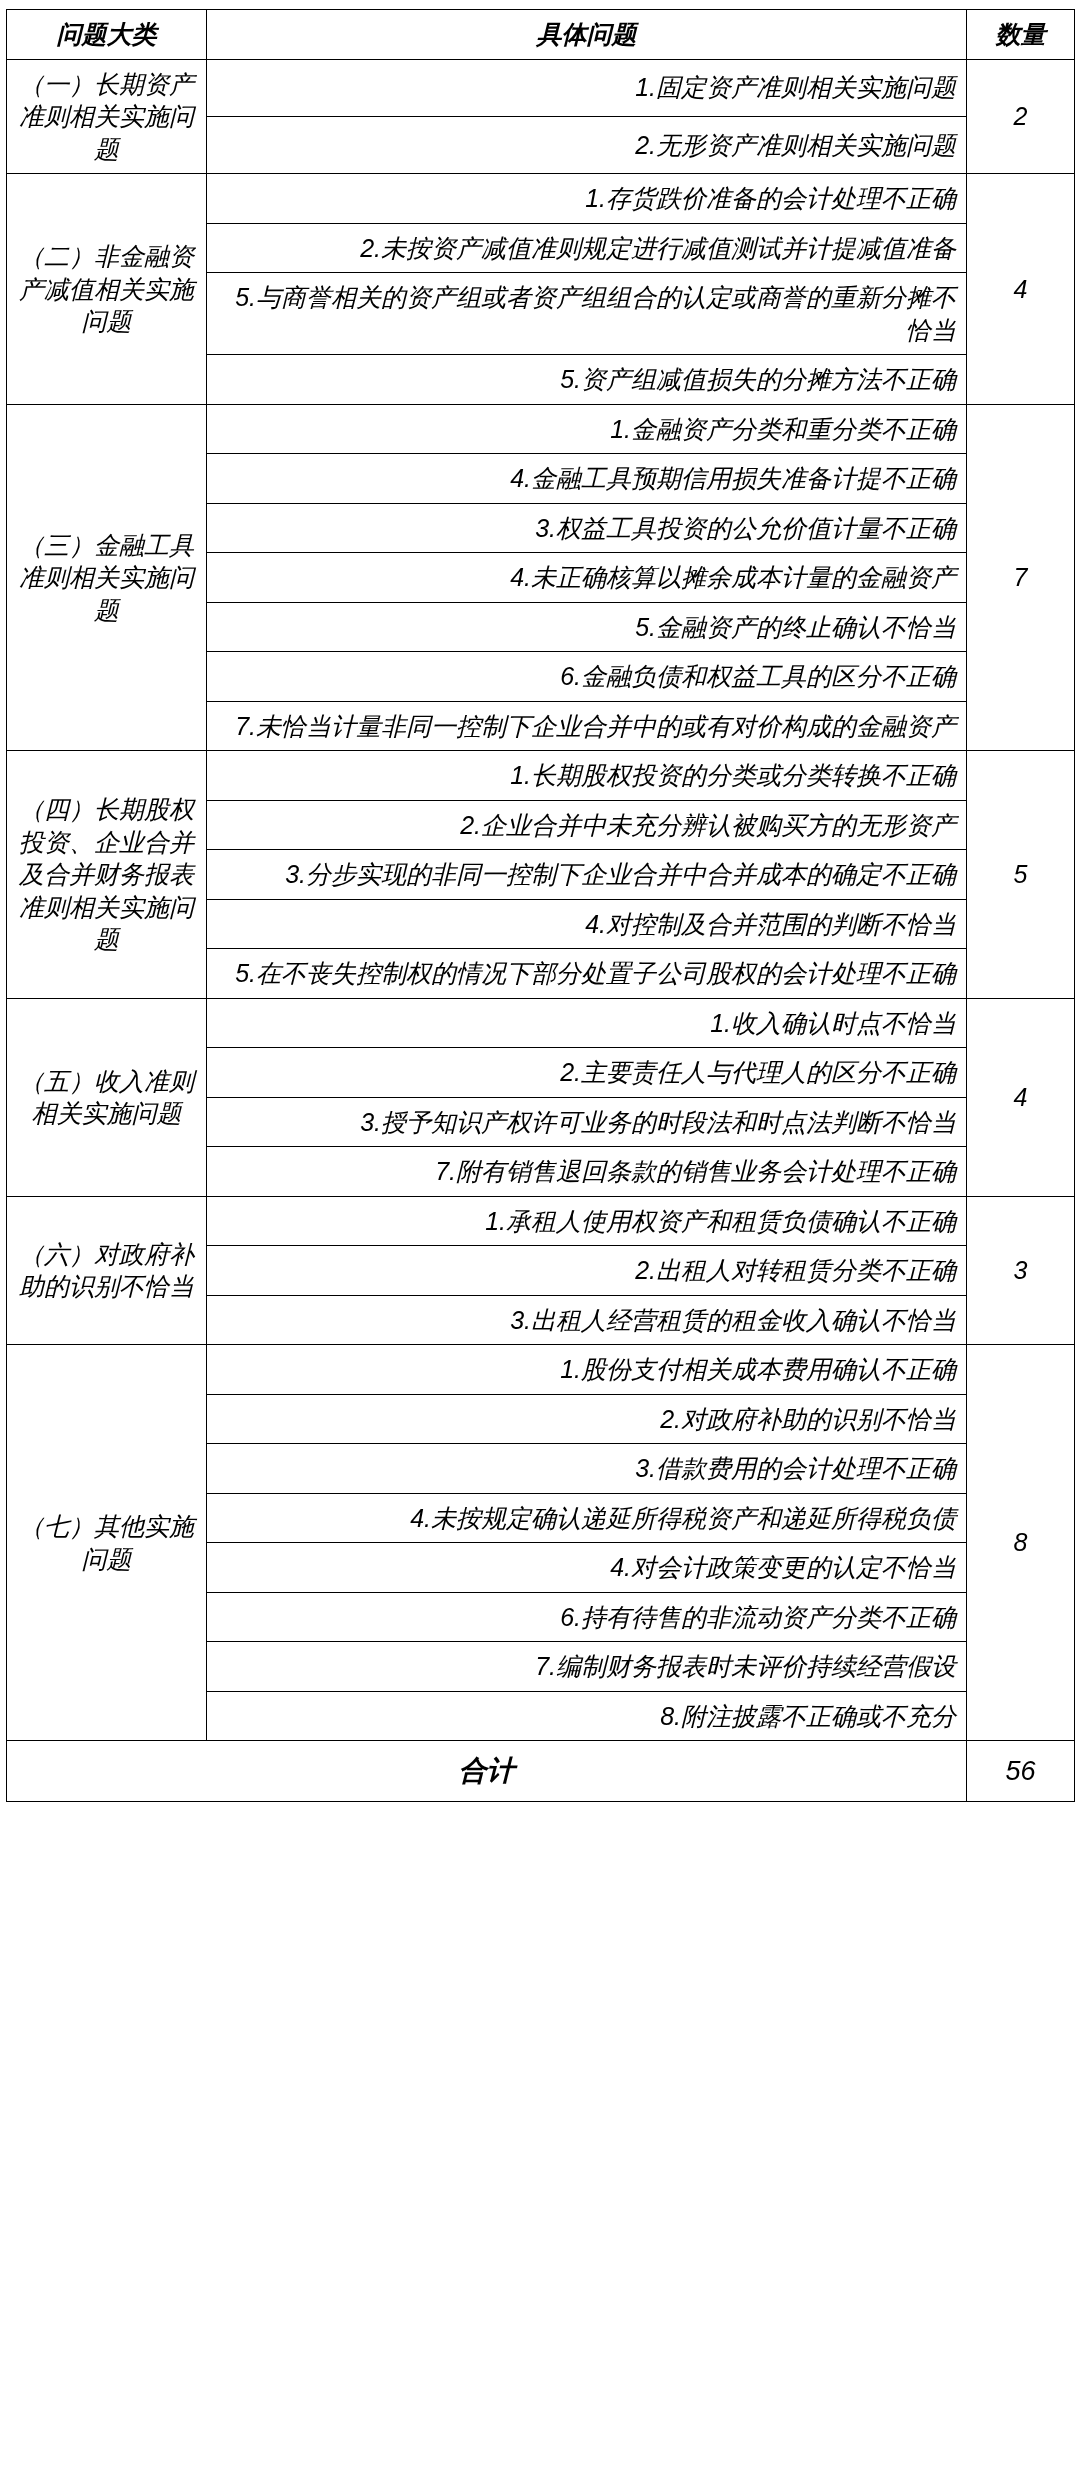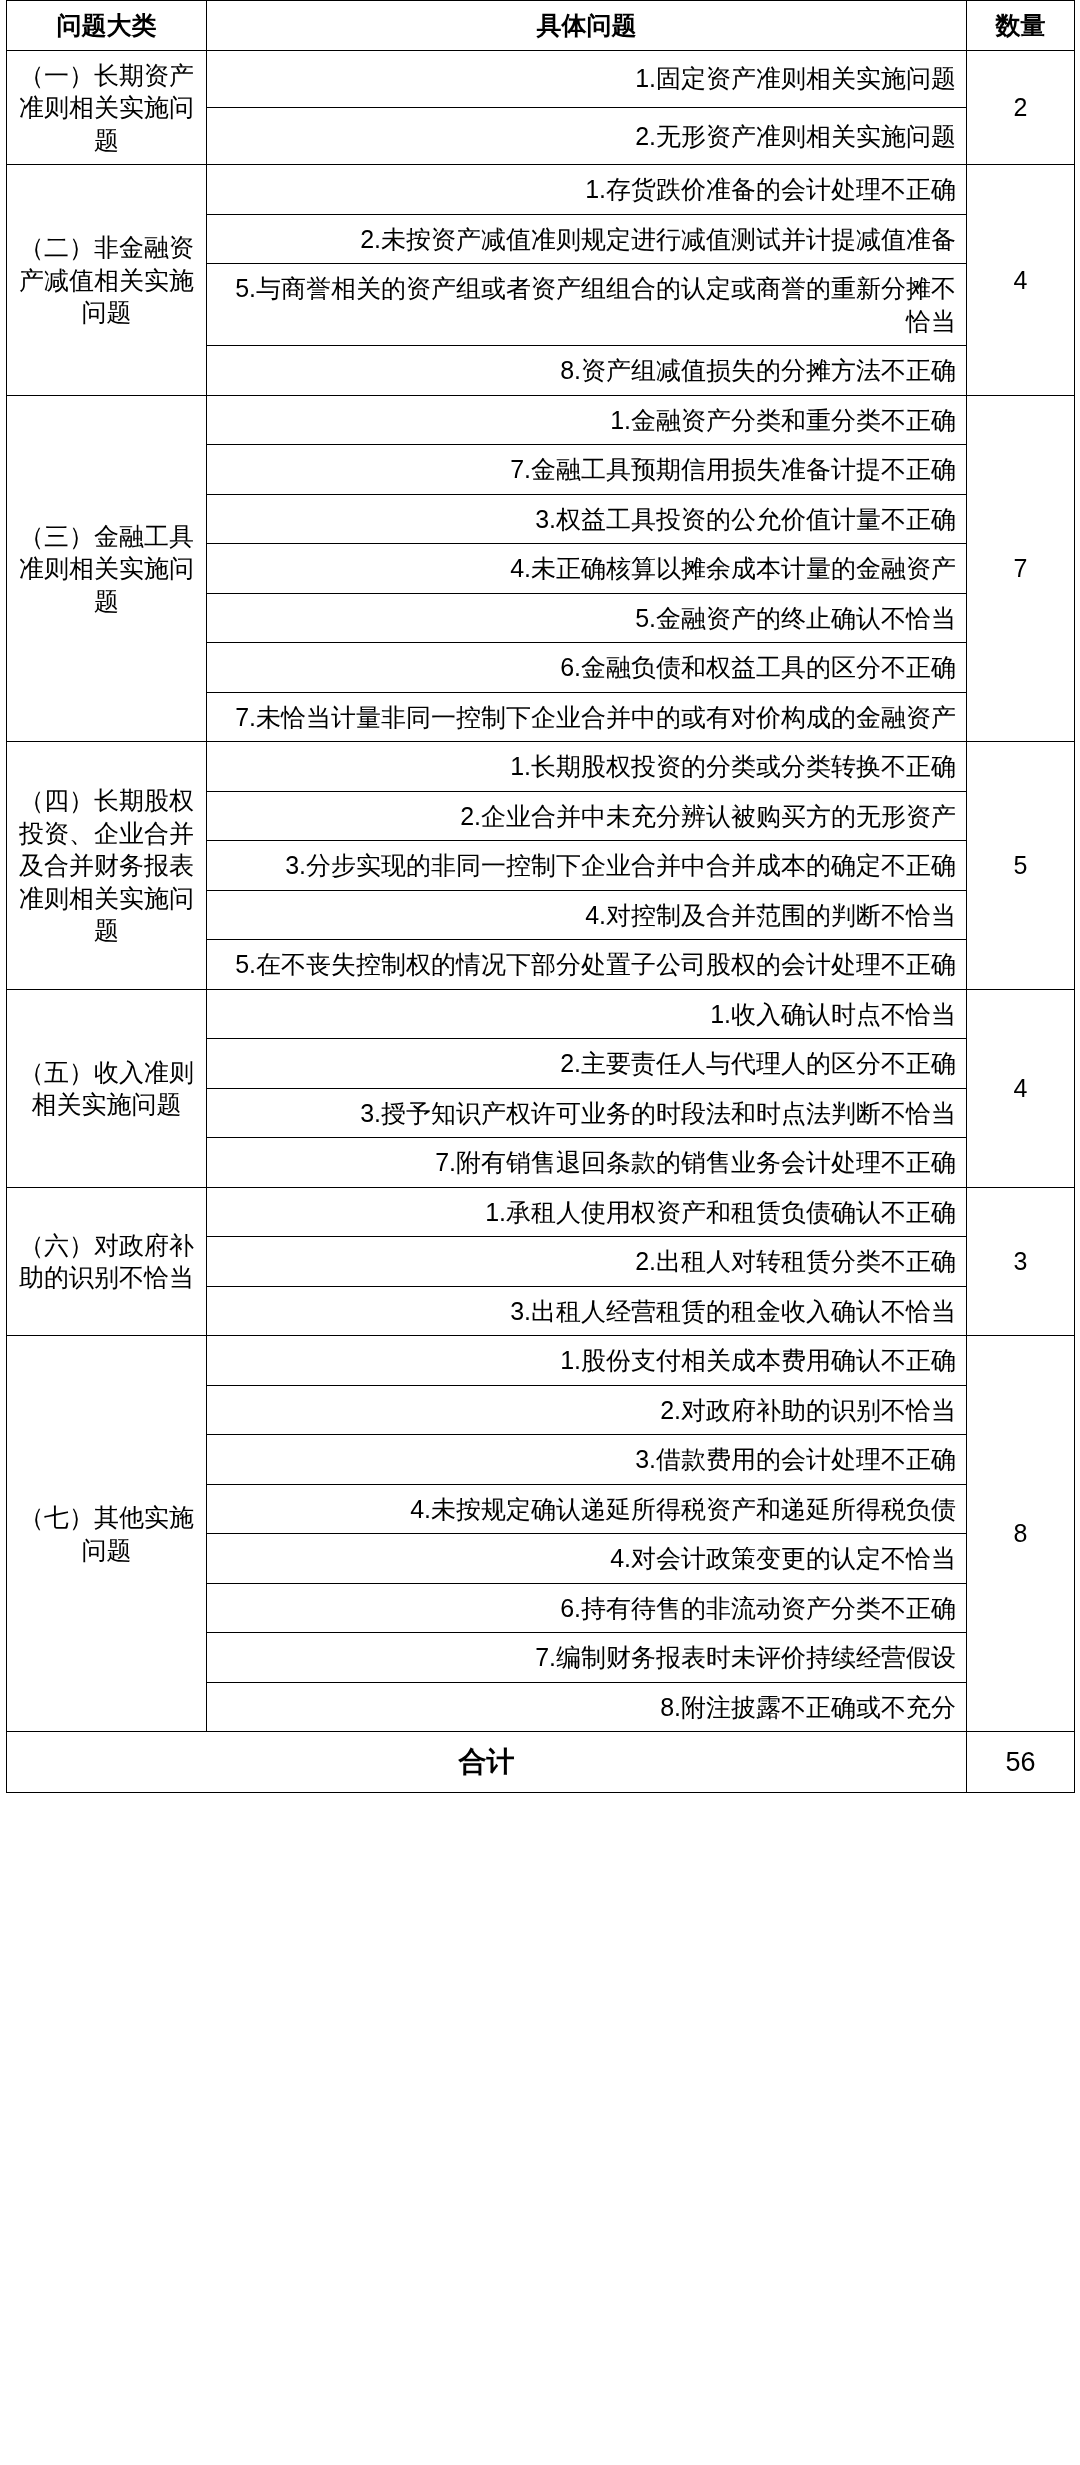--- a/index.html
+++ b/index.html
@@ -8,22 +8,23 @@
     background: #ffffff;
   }
   body {
     font-family: "Liberation Sans", "DejaVu Sans", sans-serif;
     color: #000000;
   }
   .page {
     width: 947px;
     min-height: 2465px;
     box-sizing: border-box;
-    padding: 0 6px 6px 6px;
+    padding: 9px 6px 6px 6px;
     background: #ffffff;
+    font-style: italic;
   }
   table.issue-table {
     border-collapse: collapse;
     table-layout: fixed;
     width: 1068px;
     margin: 0 auto;
   }
   table.issue-table td,
   table.issue-table th {
     border: 1px solid #000000;
@@ -104,30 +105,30 @@
         <td class="item">1.存货跌价准备的会计处理不正确</td>
         <td class="num" rowspan="4">4</td>
       </tr>
       <tr>
         <td class="item">2.未按资产减值准则规定进行减值测试并计提减值准备</td>
       </tr>
       <tr>
         <td class="item">5.与商誉相关的资产组或者资产组组合的认定或商誉的重新分摊不恰当</td>
       </tr>
       <tr>
-        <td class="item">8.资产组减值损失的分摊方法不正确</td>
+        <td class="item">5.资产组减值损失的分摊方法不正确</td>
       </tr>
 
       <tr>
         <td class="cat" rowspan="7">（三）金融工具准则相关实施问题</td>
         <td class="item">1.金融资产分类和重分类不正确</td>
         <td class="num" rowspan="7">7</td>
       </tr>
       <tr>
-        <td class="item">7.金融工具预期信用损失准备计提不正确</td>
+        <td class="item">4.金融工具预期信用损失准备计提不正确</td>
       </tr>
       <tr>
         <td class="item">3.权益工具投资的公允价值计量不正确</td>
       </tr>
       <tr>
         <td class="item">4.未正确核算以摊余成本计量的金融资产</td>
       </tr>
       <tr>
         <td class="item">5.金融资产的终止确认不恰当</td>
       </tr>

